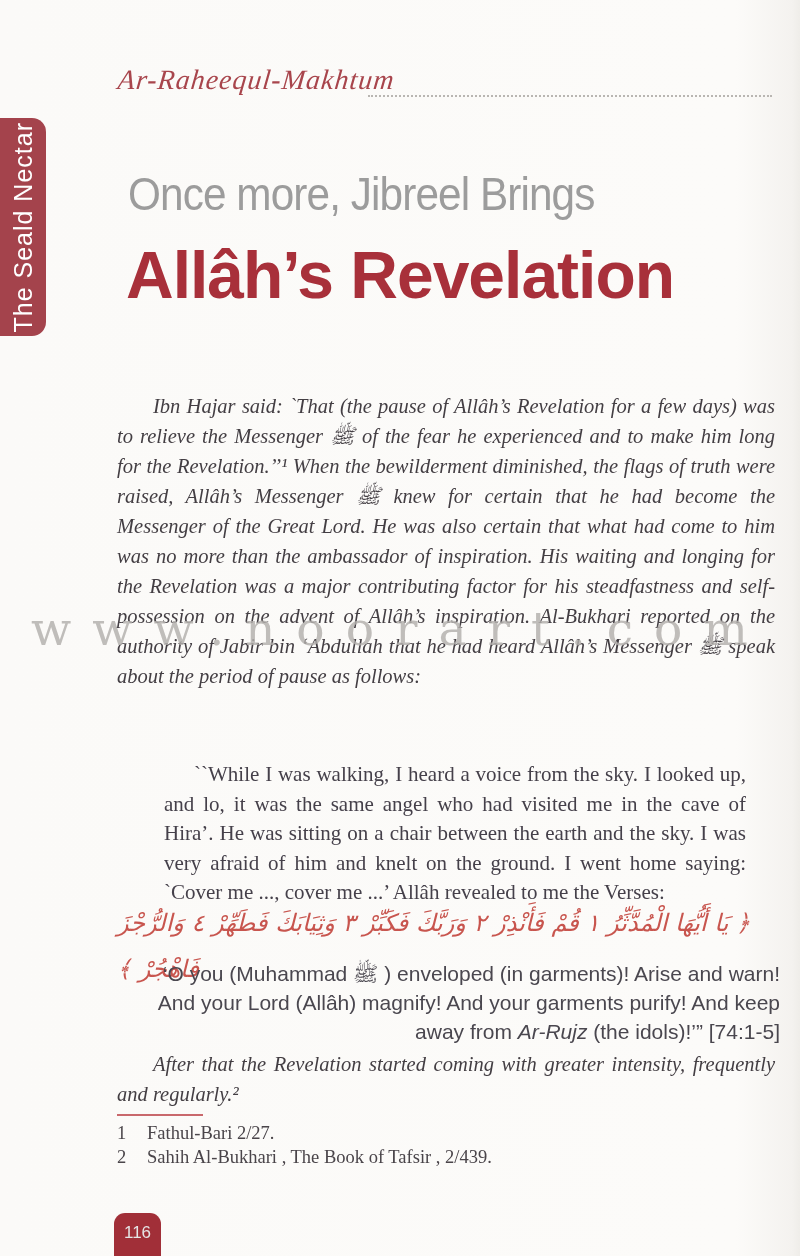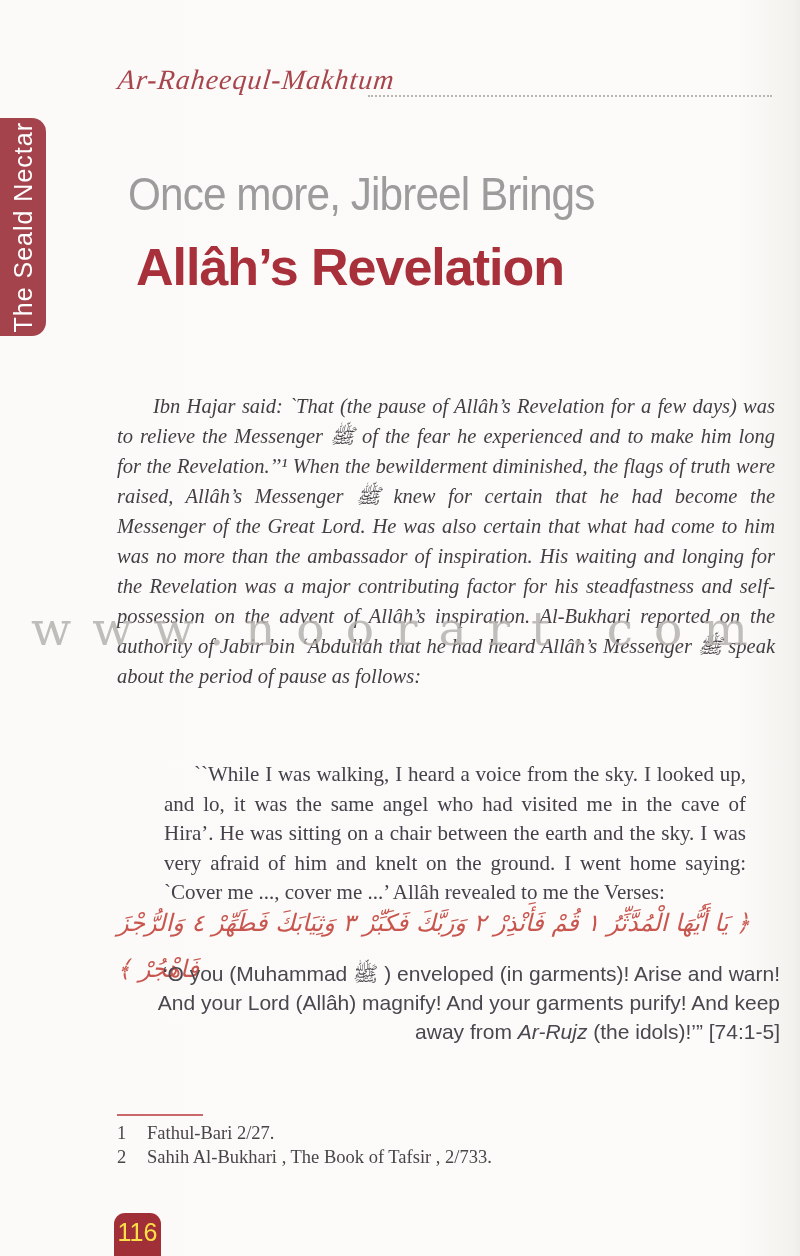--- a/index.html
+++ b/index.html
@@ -65,25 +65,25 @@
     font-family: "Liberation Sans", sans-serif;
     font-size: 47px;
     color: #9c9c9c;
     letter-spacing: -1px;
     transform: scaleX(0.9);
     transform-origin: left;
     white-space: nowrap;
   }
   .chapter-title {
     position: absolute;
-    left: 136px;
+    left: 126px;
     top: 237px;
     font-family: "Liberation Sans", sans-serif;
     font-weight: bold;
-    font-size: 52px;
+    font-size: 66px;
     color: #a8303a;
     letter-spacing: -1px;
     white-space: nowrap;
   }
 
   
   .para {
     position: absolute;
     left: 117px;
     width: 658px;
@@ -163,23 +163,23 @@
     top: 1213px;
     width: 47px;
     height: 43px;
     background: #a12f38;
     border-radius: 11px 11px 0 0;
     display: flex;
     align-items: center;
     justify-content: center;
   }
   .page-number {
-    color: #fde047;
-    font-family: "Liberation Sans", sans-serif;
-    font-size: 25px;
+    color: #e5e5e5;
+    font-family: "Liberation Sans", sans-serif;
+    font-size: 17px;
     padding-bottom: 4px;
   }
 
   
   .watermark {
     position: absolute;
     left: -14px;
     top: 601px;
     width: 828px;
     text-align: center;
@@ -209,31 +209,32 @@
   <div class="chapter-title">Allâh’s Revelation</div>
 
   <div class="para para-1">Ibn Hajar said: `That (the pause of Allâh’s Revelation for a few days) was to relieve the Messenger ﷺ of the fear he experienced and to make him long for the Revelation.’’¹ When the bewilderment diminished, the flags of truth were raised, Allâh’s Messenger ﷺ knew for certain that he had become the Messenger of the Great Lord. He was also certain that what had come to him was no more than the ambassador of inspiration. His waiting and longing for the Revelation was a major contributing factor for his steadfastness and self-possession on the advent of Allâh’s inspiration. Al-Bukhari reported on the authority of Jabir bin ʻAbdullah that he had heard Allâh’s Messenger ﷺ speak about the period of pause as follows:</div>
 
   <div class="hadith-quote">``While I was walking, I heard a voice from the sky. I looked up, and lo,  it was the same angel who had visited me in the cave of Hira’. He was sitting on a chair between the earth and the sky. I was very afraid of him and knelt on the ground. I went home saying: `Cover me ..., cover me ...’ Allâh revealed to me the Verses:</div>
 
   <div class="quran-arabic" dir="rtl">﴿ يَا أَيُّهَا الْمُدَّثِّرُ ١ قُمْ فَأَنْذِرْ ٢ وَرَبَّكَ فَكَبِّرْ ٣ وَثِيَابَكَ فَطَهِّرْ ٤ وَالرُّجْزَ فَاهْجُرْ ﴾</div>
 
   <div class="translation"><span>‘O you (Muhammad ﷺ ) enveloped (in garments)! Arise and warn! And your Lord (Allâh) magnify! And your garments purify! And keep away from </span><span class="term">Ar-Rujz</span><span> (the idols)!’” [74:1-5]</span></div>
 
+  <div class="para para-2">After that the Revelation started coming with greater intensity, frequently and regularly.²</div>
 
   <div class="footnote-rule"></div>
 
   <div class="footnotes">
     <div class="footnote-row">
       <span class="footnote-num">1</span>
       <span>Fathul-Bari 2/27.</span>
     </div>
     <div class="footnote-row">
       <span class="footnote-num">2</span>
-      <span>Sahih Al-Bukhari , The Book of Tafsir , 2/733.</span>
+      <span>Sahih Al-Bukhari , The Book of Tafsir , 2/439.</span>
     </div>
   </div>
 
   <div class="page-number-tab">
     <span class="page-number">116</span>
   </div>
 
   <div class="watermark">www.noorart.com</div>
 
 </div>

